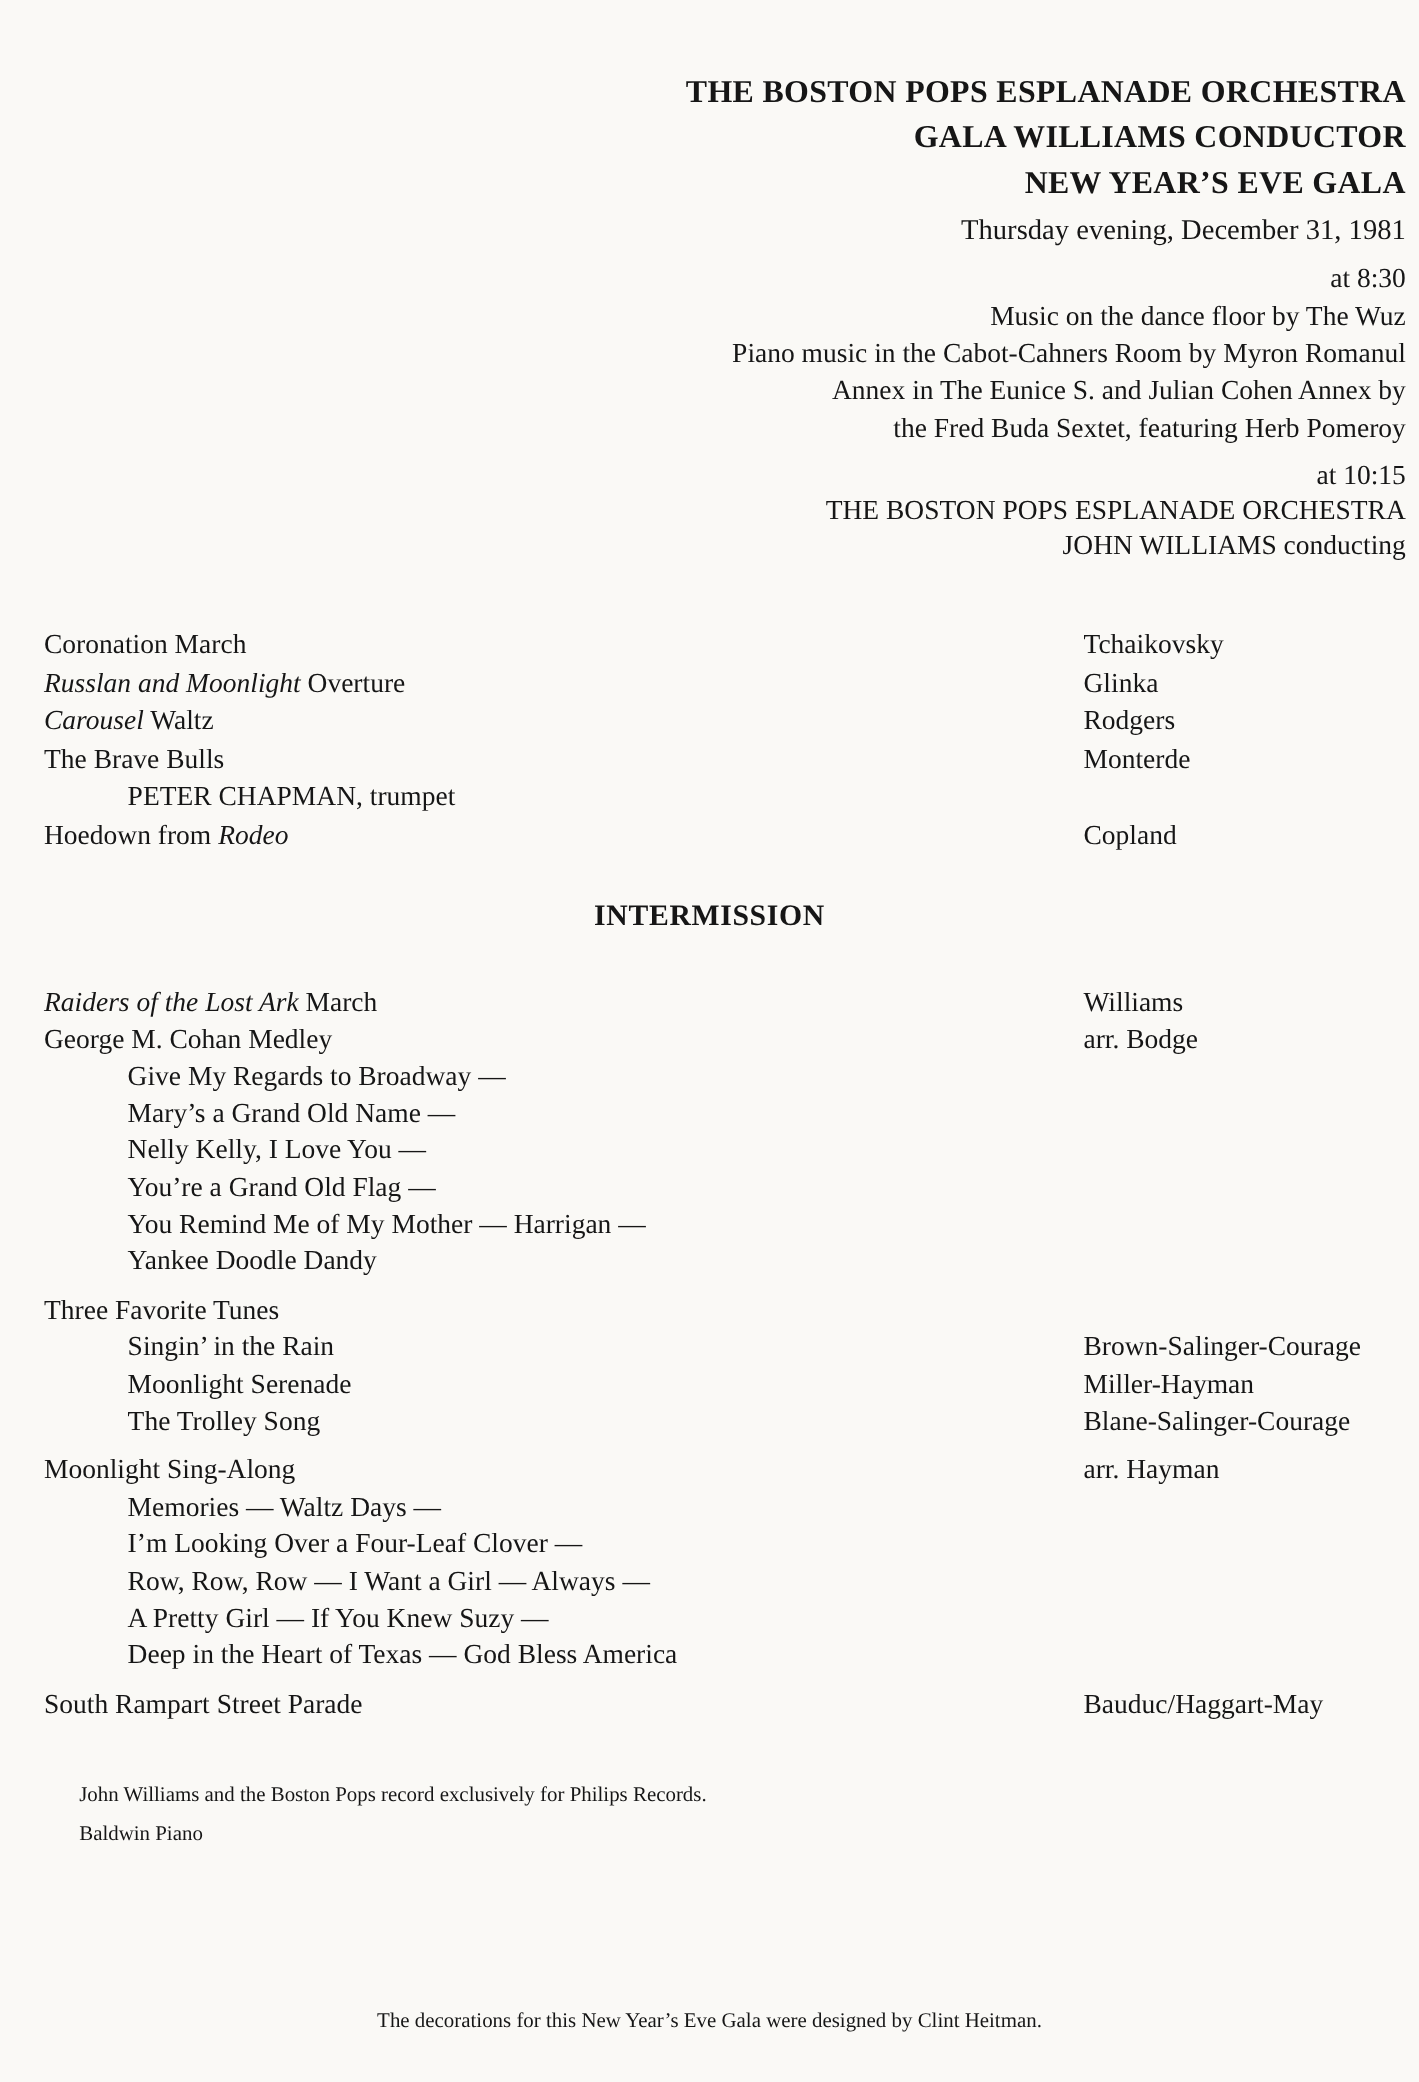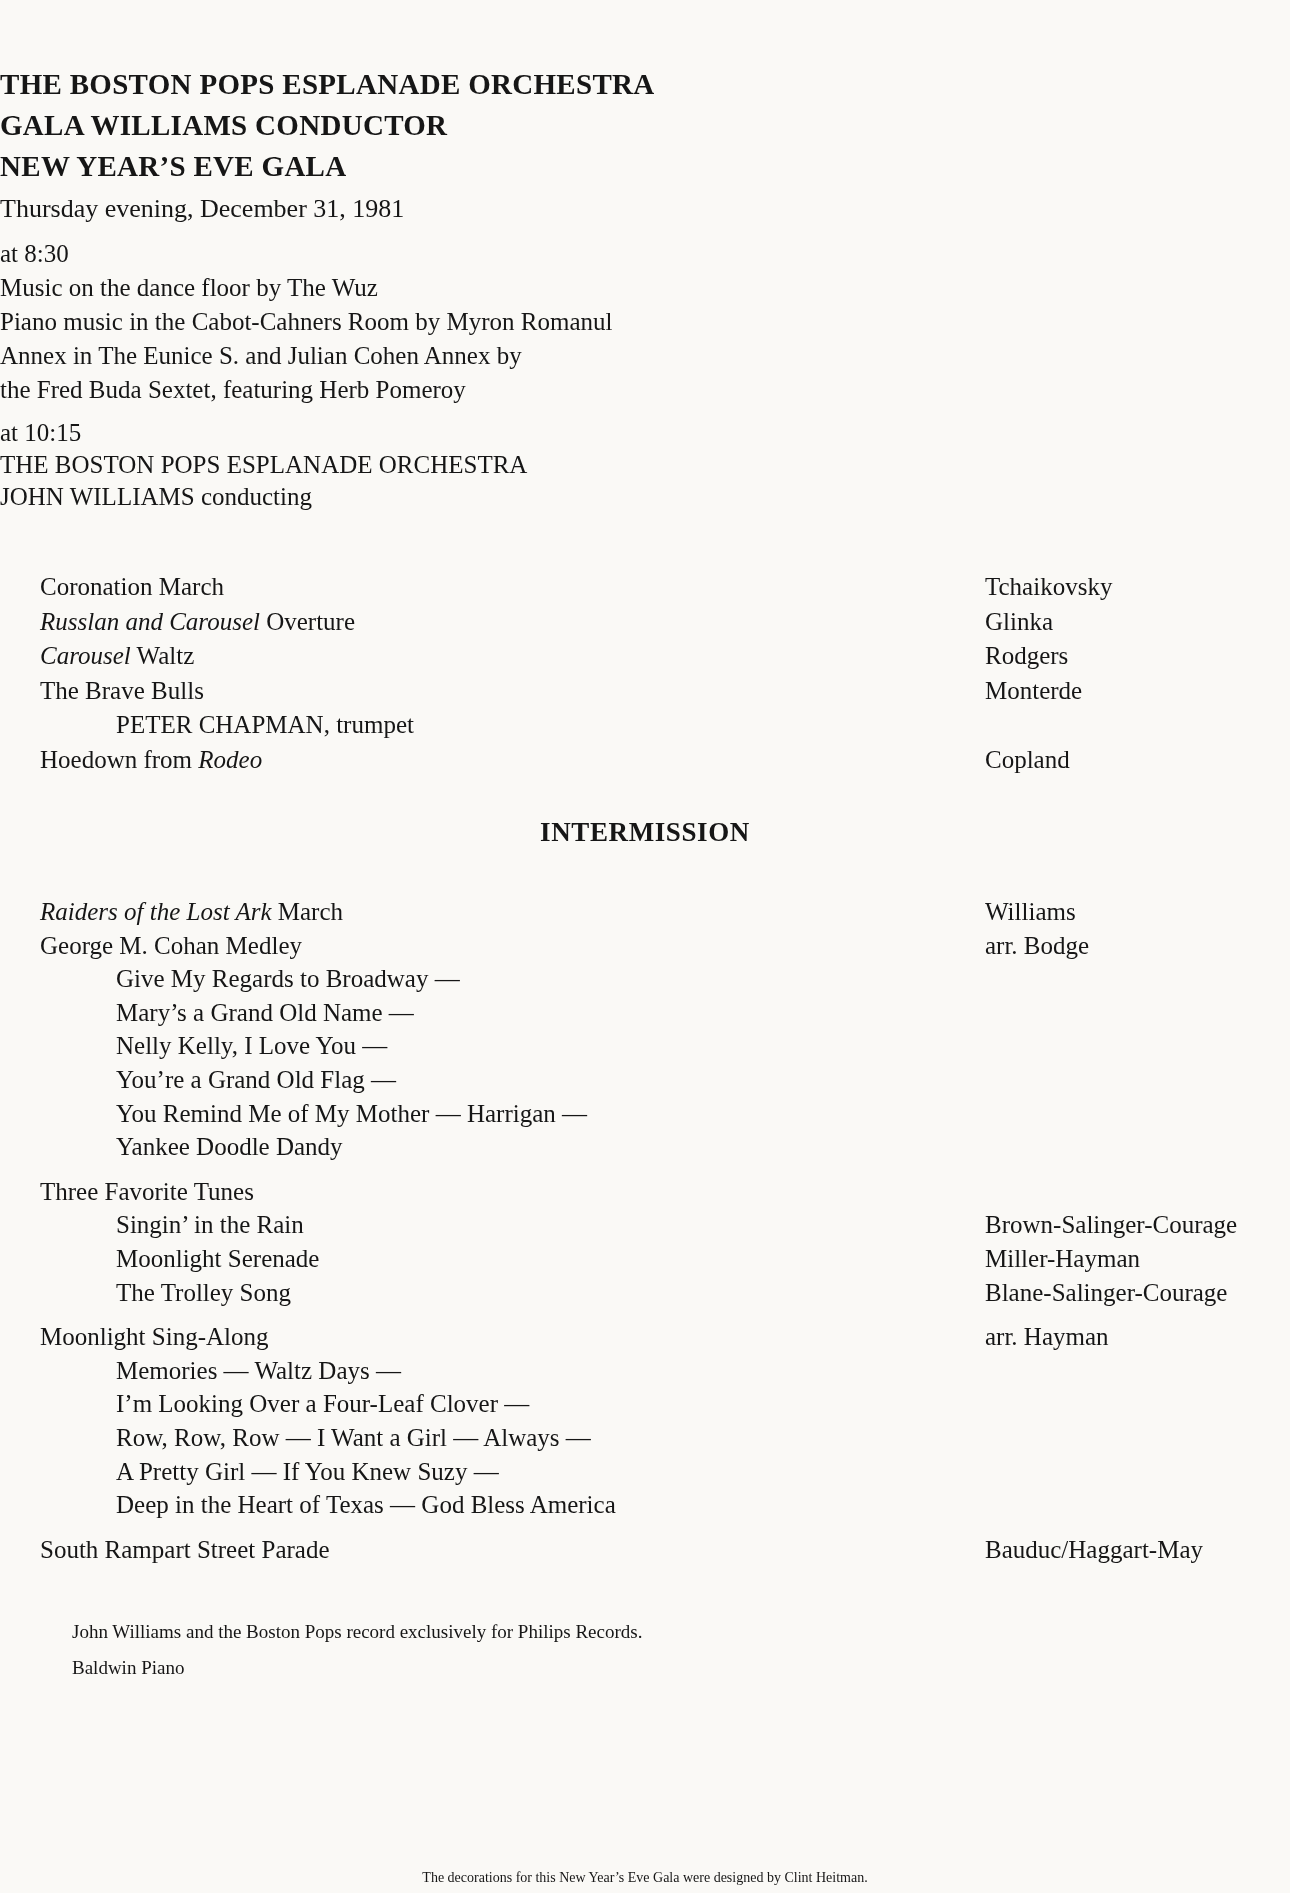--- a/index.html
+++ b/index.html
@@ -7,21 +7,21 @@
   .page {
     position: relative;
     width: 1290px;
     height: 1893px;
     margin: 0 auto;
     background: #faf9f6;
     color: #161616;
     font-family: "Liberation Serif", "DejaVu Serif", serif;
     overflow: hidden;
   }
-  .top { position: absolute; top: 64px; left: 0; right: 12px; text-align: left; }
+  .top { position: absolute; top: 64px; left: 0; right: 12px; text-align: right; }
   .h-bold { font-size: 29px; font-weight: bold; line-height: 41px; letter-spacing: 0.3px; }
   .date-line { font-size: 26px; line-height: 44px; }
   .early { font-size: 25px; line-height: 34px; margin-top: 6px; }
   .intro { font-size: 25px; line-height: 32px; margin-top: 10px; }
   .part { position: absolute; left: 0; right: 0; font-size: 25px; }
   #part1 { top: 570px; }
   #part2 { top: 895px; }
   #part1 .prow { line-height: 34.5px; }
   #part2 .prow { line-height: 33.6px; }
   .prow { position: relative; padding-left: 40px; }
@@ -31,22 +31,22 @@
   .pcomposer { position: absolute; left: 985px; top: 0; white-space: nowrap; }
   .intermission {
     position: absolute; top: 814px; left: 0; right: 0;
     text-align: center; font-weight: bold; font-size: 27px;
     line-height: 36px; letter-spacing: 0.6px;
   }
   .credits { position: absolute; top: 1618px; left: 72px; font-size: 19px; }
   .credits .cline { line-height: 28px; }
   .credits .cline + .cline { margin-top: 8px; }
   .decorations {
-    position: absolute; top: 1864px; left: 0; right: 0;
-    text-align: center; font-size: 14px; line-height: 28px;
+    position: absolute; top: 1824px; left: 0; right: 0;
+    text-align: center; font-size: 19px; line-height: 28px;
   }
 </style>
 </head>
 <body>
 
 <div class="page">
 
   <header class="top">
     <div class="h-bold">THE BOSTON POPS ESPLANADE ORCHESTRA</div>
     <div class="h-bold">GALA WILLIAMS CONDUCTOR</div>
@@ -63,21 +63,21 @@
 
     <div class="intro">
       <div>at 10:15</div>
       <div>THE BOSTON POPS ESPLANADE ORCHESTRA</div>
       <div>JOHN WILLIAMS conducting</div>
     </div>
   </header>
 
   <section class="part" id="part1">
       <div class="prow"><span class="ptitle"><span>Coronation March</span></span><span class="pcomposer">Tchaikovsky</span></div>
-      <div class="prow"><span class="ptitle"><span class="it">Russlan and Carousel</span><span> Overture</span></span><span class="pcomposer">Glinka</span></div>
+      <div class="prow"><span class="ptitle"><span class="it">Russlan and Moonlight</span><span> Overture</span></span><span class="pcomposer">Glinka</span></div>
       <div class="prow"><span class="ptitle"><span class="it">Carousel</span><span> Waltz</span></span><span class="pcomposer">Rodgers</span></div>
       <div class="prow"><span class="ptitle"><span>The Brave Bulls</span></span><span class="pcomposer">Monterde</span></div>
       <div class="prow indent"><span class="ptitle"><span>PETER CHAPMAN, trumpet</span></span></div>
       <div class="prow"><span class="ptitle"><span>Hoedown from </span><span class="it">Rodeo</span></span><span class="pcomposer">Copland</span></div>
     </section>
 
   <div class="intermission">INTERMISSION</div>
 
   <section class="part" id="part2">
       <div class="prow"><span class="ptitle"><span class="it">Raiders of the Lost Ark</span><span> March</span></span><span class="pcomposer">Williams</span></div>

